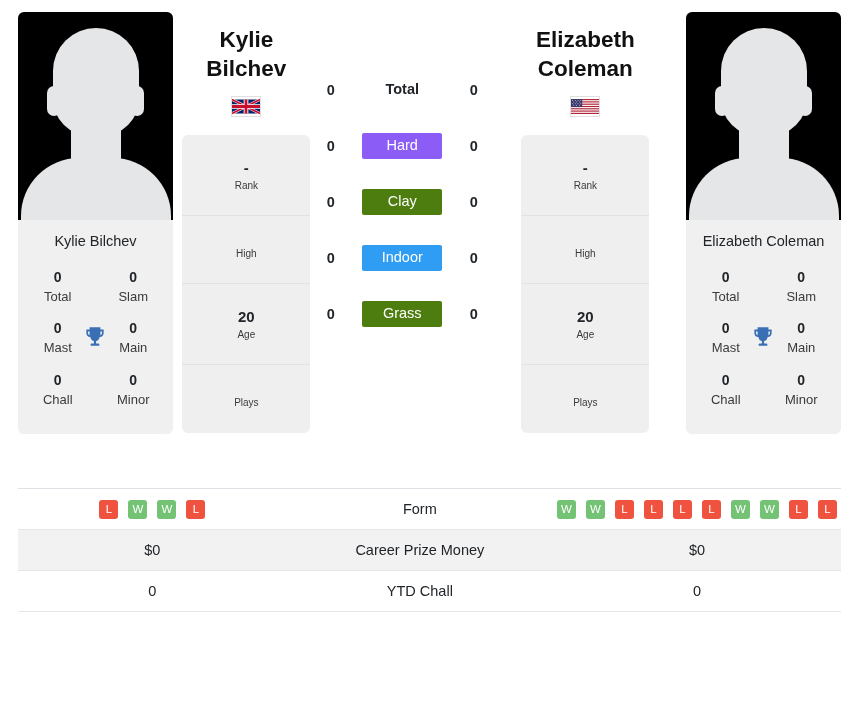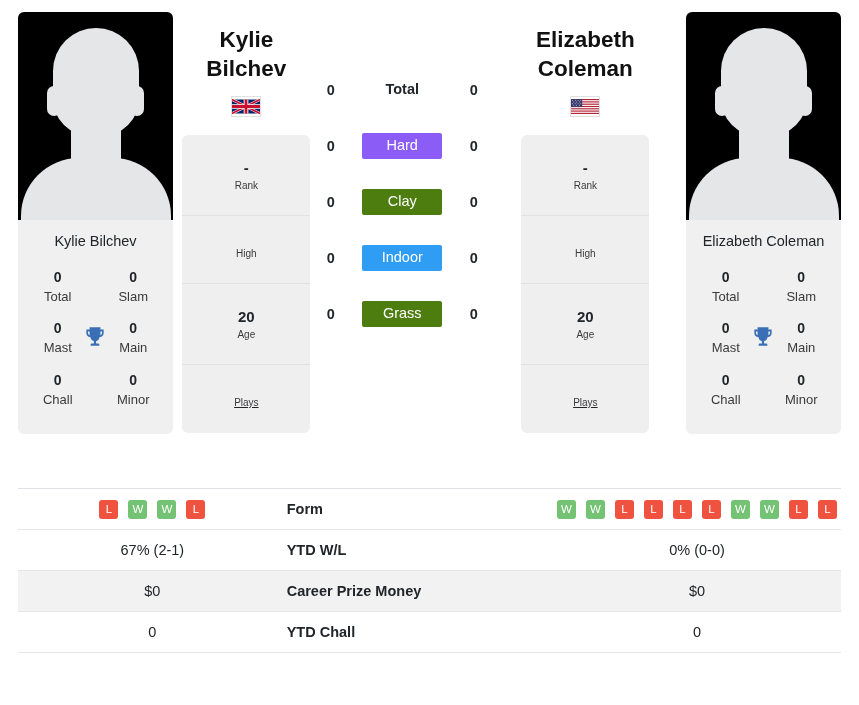--- a/index.html
+++ b/index.html
@@ -158,21 +158,21 @@
   }
   .lg-item {
     padding: 22px 8px 22px 8px;
     text-align: center;
     border-bottom: 1px solid #e2e2e2;
     min-height: 68px;
     display: flex;
     flex-direction: column;
     justify-content: center;
   }
-  .lg-item:last-child { border-bottom: none; text-decoration: underline; }
+  .lg-item:last-child { border-bottom: none; }
   .lg-val {
     font-size: 15px;
     font-weight: bold;
     color: #212529;
     line-height: 1.4;
     min-height: 8px;
   }
   .lg-lbl {
     font-size: 10px;
     color: #3a3a3a;
@@ -223,21 +223,21 @@
   .stats-table td {
     border-bottom: 1px solid #e6e6e6;
     padding: 0;
     height: 41px;
     vertical-align: middle;
     font-size: 14.5px;
     color: #212529;
   }
   .stats-table tr.striped td { background: #f2f2f2; }
   .td-left  { width: 33.33%; text-align: center; }
-  .td-mid   { width: 33.33%; text-align: left; font-weight: bold; }
+  .td-mid   { width: 33.33%; text-align: center; font-weight: normal; }
   .td-right { width: 33.33%; text-align: center; }
   .form-cell {
     display: flex;
     align-items: center;
     justify-content: center;
     gap: 10px;
     padding: 0 4px;
   }
   .fb {
     width: 19px;
@@ -494,25 +494,20 @@
               <span class="fb" style="background: rgb(239, 83, 64);">L</span>
               <span class="fb" style="background: rgb(239, 83, 64);">L</span>
               <span class="fb" style="background: rgb(239, 83, 64);">L</span>
               <span class="fb" style="background: rgb(116, 194, 116);">W</span>
               <span class="fb" style="background: rgb(116, 194, 116);">W</span>
               <span class="fb" style="background: rgb(239, 83, 64);">L</span>
               <span class="fb" style="background: rgb(239, 83, 64);">L</span>
             </div>
         </td>
       </tr>
-      <tr>
-        <td class="td-left">67% (2-1)</td>
-        <td class="td-mid">YTD W/L</td>
-        <td class="td-right">0% (0-0)</td>
-      </tr>
       <tr class="striped">
         <td class="td-left">$0</td>
         <td class="td-mid">Career Prize Money</td>
         <td class="td-right">$0</td>
       </tr>
       <tr>
         <td class="td-left">0</td>
         <td class="td-mid">YTD Chall</td>
         <td class="td-right">0</td>
       </tr>

